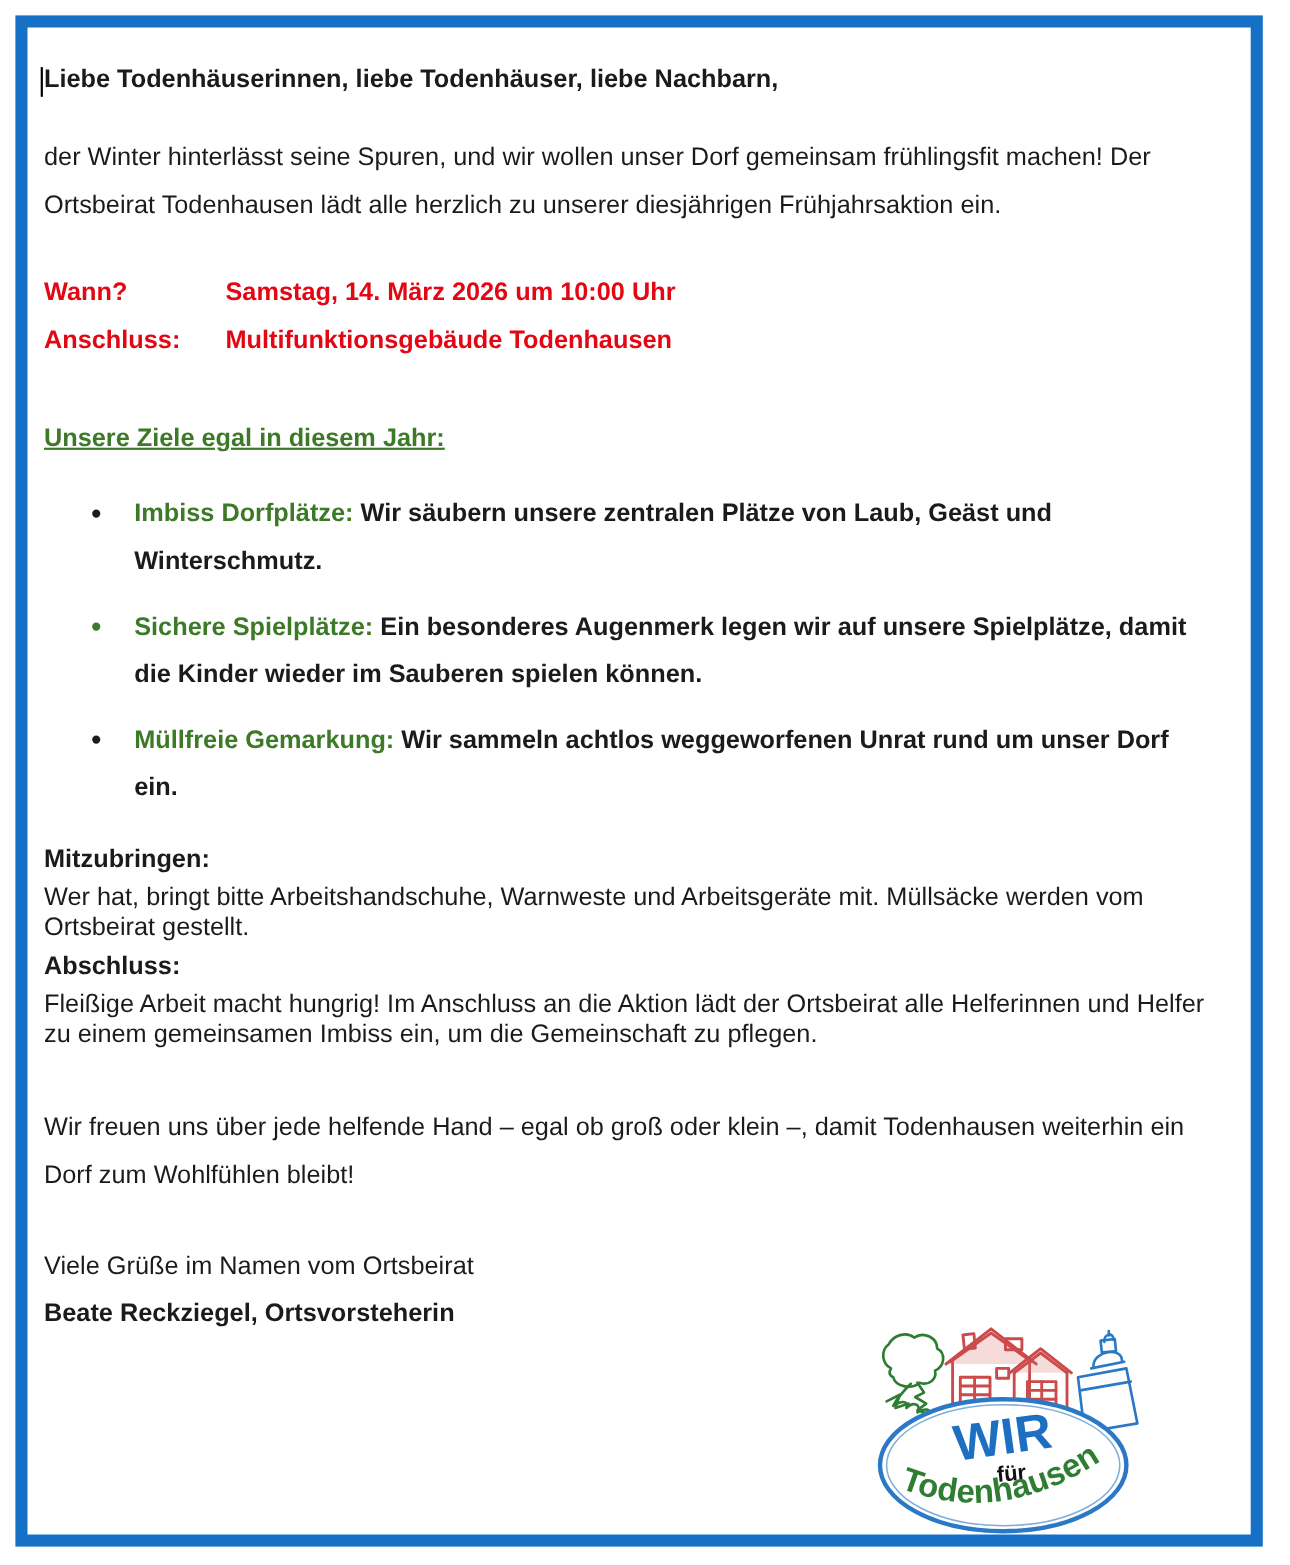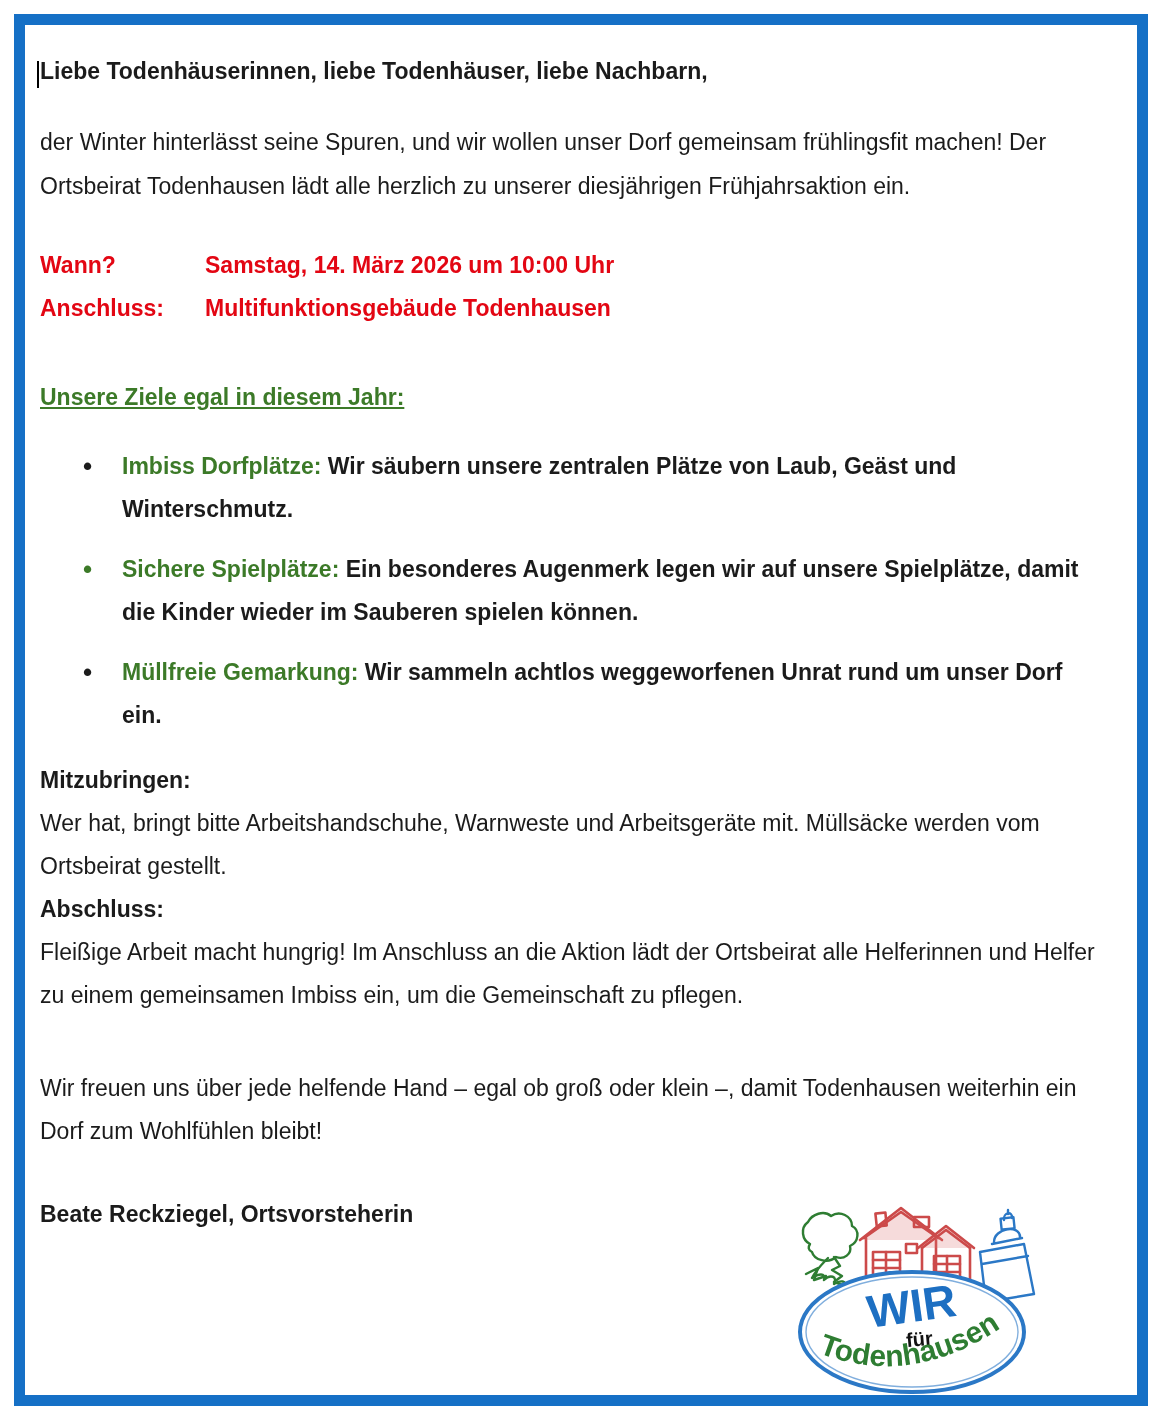--- a/index.html
+++ b/index.html
@@ -62,21 +62,21 @@
   ul.goals li .bullet {
     position: absolute;
     left: 43px; top: 0;
     font-size: 26px;
   }
   .section-heading {
     font-weight: bold;
     line-height: 43px;
   }
   .bring-block { margin-top: 22px; line-height: 43px; }
-  .bring-block p { margin: 0; line-height: 43px; }
+  .bring-block p { margin: 0; line-height: 27px; }
   .appeal { margin-top: 50px; line-height: 43px; }
   .signoff { margin-top: 40px; line-height: 43px; }
   .signoff .name { font-weight: bold; }
   .logo {
     position: absolute;
     left: 788px; top: 1200px;
     width: 256px; height: 198px;
   }
   .logo svg { width: 100%; height: 100%; display: block; }
 </style>
@@ -120,20 +120,21 @@
   <div class="bring-block">
     <div class="section-heading">Mitzubringen:</div>
     <p>Wer hat, bringt bitte Arbeitshandschuhe, Warnweste und Arbeitsgeräte mit. Müllsäcke werden vom Ortsbeirat gestellt.</p>
     <div class="section-heading">Abschluss:</div>
     <p>Fleißige Arbeit macht hungrig! Im Anschluss an die Aktion lädt der Ortsbeirat alle Helferinnen und Helfer zu einem gemeinsamen Imbiss ein, um die Gemeinschaft zu pflegen.</p>
   </div>
 
   <p class="appeal">Wir freuen uns über jede helfende Hand – egal ob groß oder klein –, damit Todenhausen weiterhin ein Dorf zum Wohlfühlen bleibt!</p>
 
   <div class="signoff">
+    <div>Viele Grüße im Namen vom Ortsbeirat</div>
     <div class="name">Beate Reckziegel, Ortsvorsteherin</div>
   </div>
 
 </div>
 
 <div class="logo">
   <svg viewBox="0 0 256 198" xmlns="http://www.w3.org/2000/svg">
 
     <g stroke="#2e7d32" fill="none" stroke-width="2.4" stroke-linecap="round" stroke-linejoin="round">
       <path d="M22 44 C14 40 12 28 20 22 C24 14 36 10 43 16 C52 10 64 16 64 26 C72 30 71 42 62 46 C64 54 56 60 48 57 C40 64 26 60 24 52 C20 50 20 47 22 44 Z"></path>

